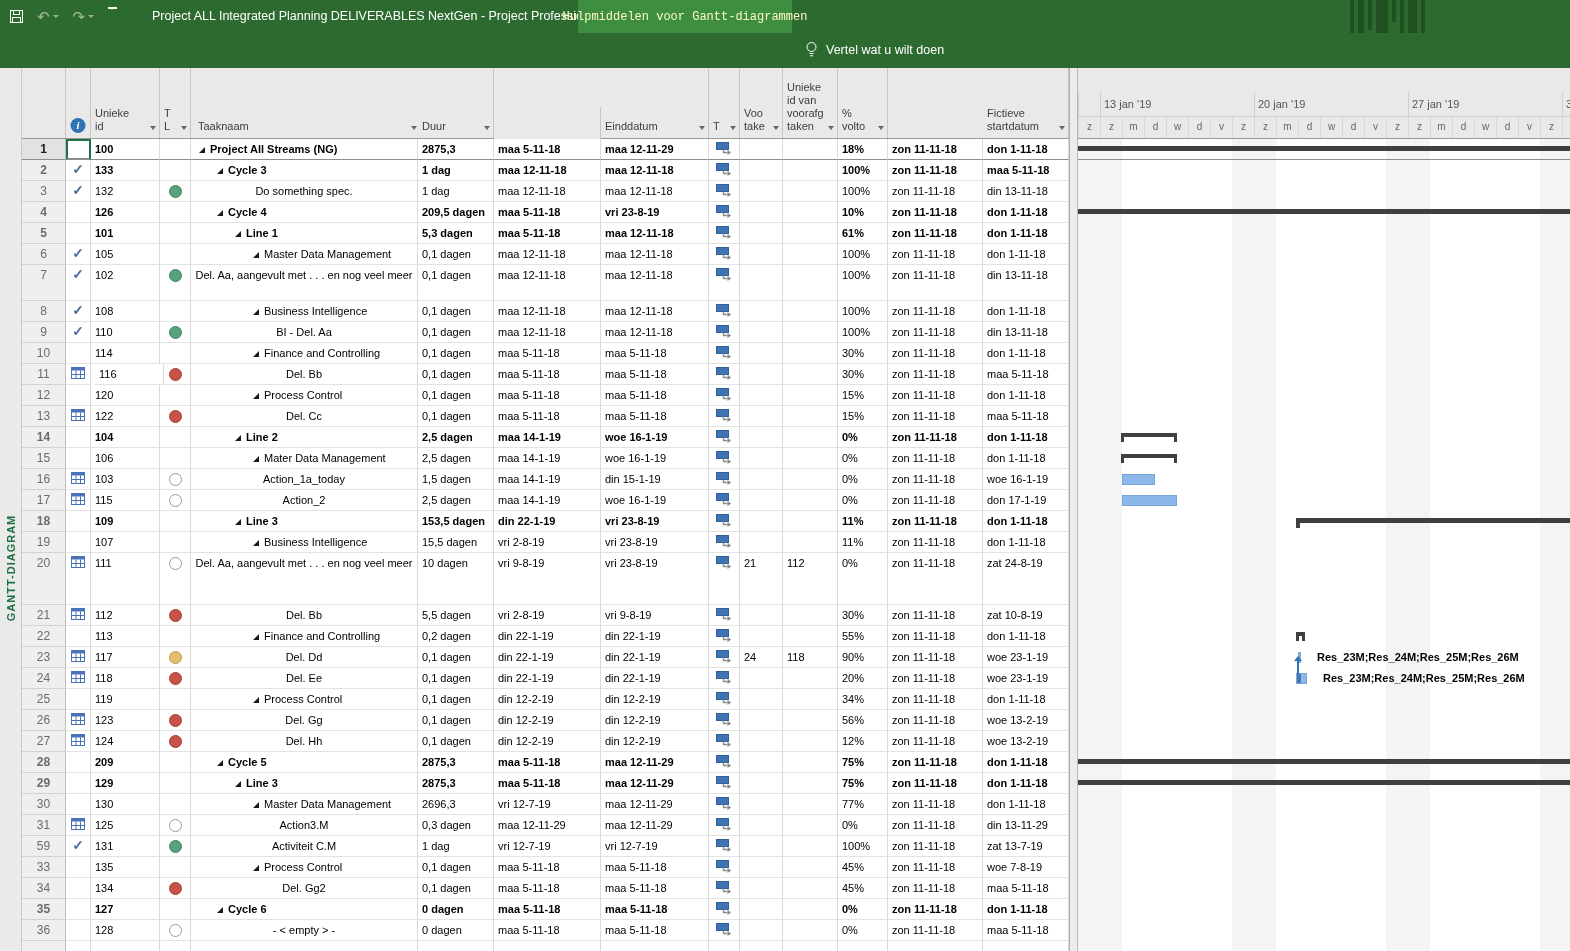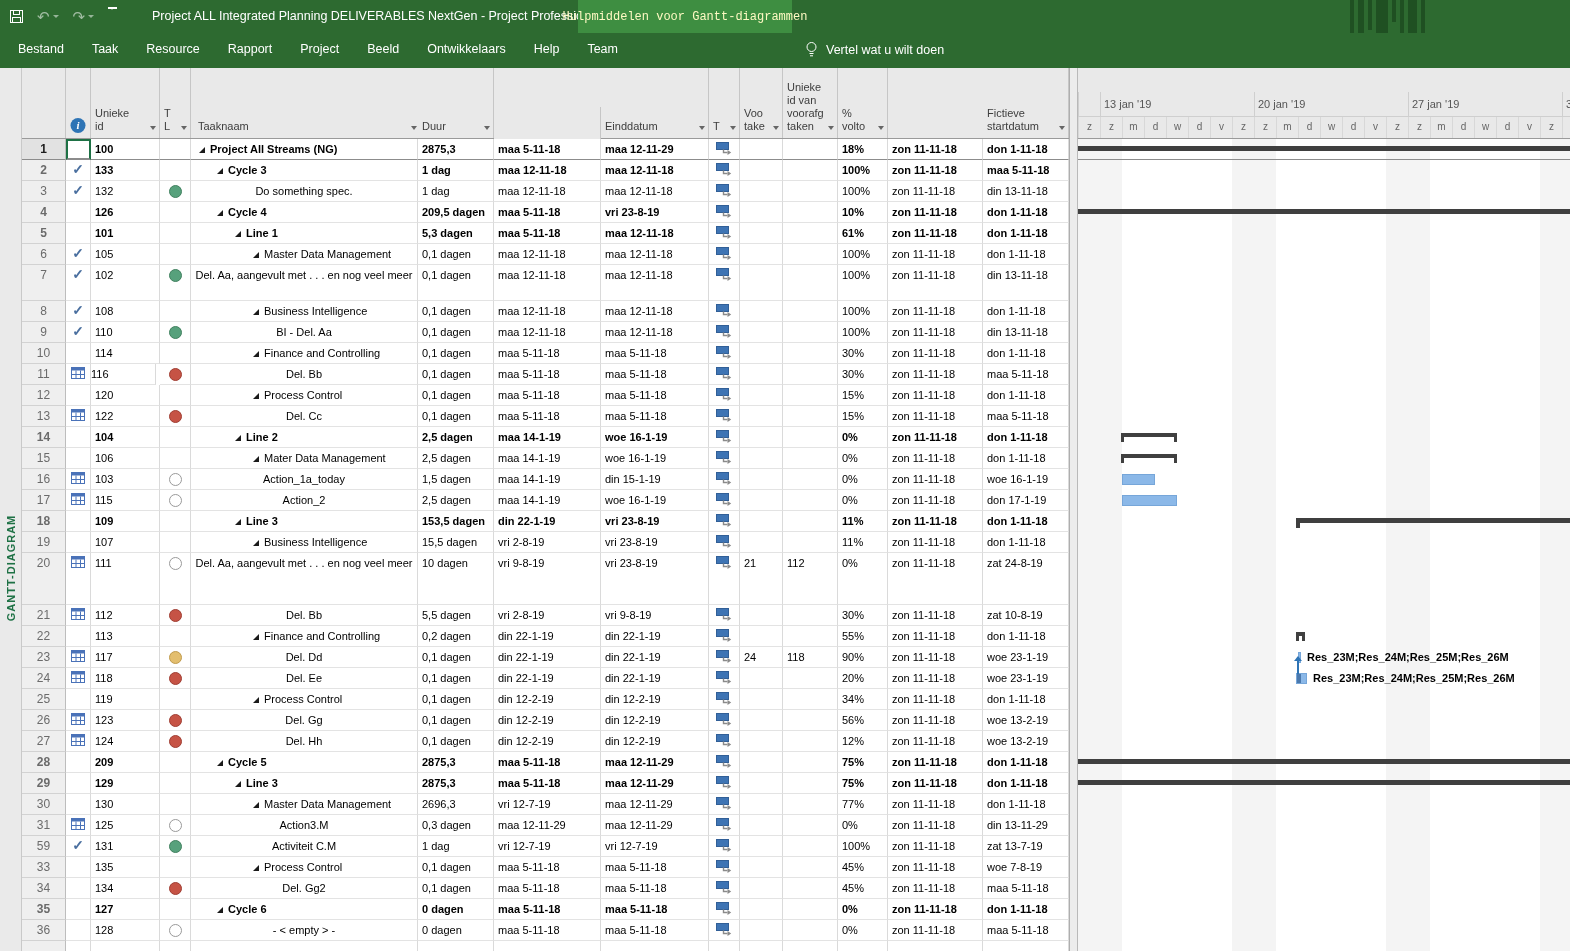--- a/index.html
+++ b/index.html
@@ -65,21 +65,21 @@
   
   #cbody{position:absolute;left:1078px;top:71px;width:492px;height:814px;background:#fff;overflow:hidden;}
   .wband{position:absolute;top:0;bottom:0;background:#f4f4f4;}
   .bar{position:absolute;}
   .bar-summary{height:5px;background:#3f3f3f;}
   .hookL{width:4px;height:10px;background:#3f3f3f;}
   .bar-bracket{height:9px;border-top:4px solid #404040;border-left:3px solid #404040;border-right:3px solid #404040;box-sizing:border-box;}
   .bar-task{height:11px;background:#8BB8E8;border:1px solid #76A6D9;box-sizing:border-box;}
   .bar-prog{position:absolute;left:0;top:0;bottom:0;width:45%;background:#4B79AD;}
   .rowline{height:1px;background:#8c8c8c;}
-  .bar-label{position:absolute;font-size:11px;font-weight:bold;color:#000;white-space:nowrap;line-height:12px;}
+  .bar-label{position:absolute;font-size:11px;font-weight:bold;color:#000;white-space:nowrap;line-height:12px;margin-left:10px;}
   .linkline{position:absolute;width:1.5px;background:#2E74B5;}
   .linkhead{position:absolute;width:0;height:0;border-left:4px solid transparent;border-right:4px solid transparent;border-bottom:5px solid #2E74B5;}
 </style>
 </head>
 <body>
 
 <div id="app" style="--green-dark: #2D6A30; --green-light: #3E8E41; --green-accent: #1E7145;">
 
   <div id="titlebar">
     <div id="qat">
@@ -104,31 +104,20 @@
         <div class="deco-bar" style="left: 18px; width: 4px; height: 30px;"></div>
         <div class="deco-bar" style="left: 26px; width: 12px; height: 62px;"></div>
         <div class="deco-bar" style="left: 42px; width: 4px; height: 22px;"></div>
         <div class="deco-bar" style="left: 50px; width: 4px; height: 62px;"></div>
         <div class="deco-bar" style="left: 58px; width: 9px; height: 46px;"></div>
         <div class="deco-bar" style="left: 71px; width: 4px; height: 62px;"></div>
       </div>
   </div>
 
   <div id="tabsrow">
-    <div id="tabs">
-        <span class="rtab">Bestand</span>
-        <span class="rtab">Taak</span>
-        <span class="rtab">Resource</span>
-        <span class="rtab">Rapport</span>
-        <span class="rtab">Project</span>
-        <span class="rtab">Beeld</span>
-        <span class="rtab">Ontwikkelaars</span>
-        <span class="rtab">Help</span>
-        <span class="rtab">Team</span>
-      </div>
     <div id="tellme">
       <svg width="13" height="17" viewBox="0 0 13 17" fill="none" stroke="#fff">
           <circle cx="6.5" cy="6" r="4.5"></circle>
           <path d="M4.5 12.5 h4 M5 14.8 h3"></path>
         </svg>
       <span>Vertel wat u wilt doen</span>
     </div>
   </div>
 
   <div id="main">
@@ -398,21 +387,21 @@
         </div>
         <div class="trow" style="top: 225px; height: 21px;">
           <div class="cell c-rownum rownum" style="left: 0px; width: 44px;">11</div>
           <div class="cell c-info" style="left: 44px; width: 25px;"><svg width="14" height="12" viewBox="0 0 14 12">
               <rect x="0.5" y="0.5" width="13" height="11" fill="#fff" stroke="#4A72B8"></rect>
               <rect x="0.5" y="0.5" width="13" height="3" fill="#4A72B8"></rect>
               <line x1="5" y1="3.5" x2="5" y2="11.5" stroke="#4A72B8"></line>
               <line x1="9.5" y1="3.5" x2="9.5" y2="11.5" stroke="#4A72B8"></line>
               <line x1="0.5" y1="7.5" x2="13.5" y2="7.5" stroke="#4A72B8"></line>
             </svg></div>
-          <div class="cell c-uid" style="left: 65px; width: 69px;">116</div>
+          <div class="cell c-uid" style="left: 73px; width: 69px;">116</div>
           <div class="cell c-tl c-circ" style="left: 138px; width: 31px;"><span class="circ circ-r"></span></div>
           <div class="cell c-name leaf" style="left: 169px; width: 227px;">Del. Bb</div>
           <div class="cell c-duur" style="left: 396px; width: 76px;">0,1 dagen</div>
           <div class="cell c-begin" style="left: 472px; width: 107px;">maa 5-11-18</div>
           <div class="cell c-eind" style="left: 579px; width: 108px;">maa 5-11-18</div>
           <div class="cell c-tmode" style="left: 687px; width: 31px;"><svg width="16" height="13" viewBox="0 0 16 13">
               <rect x="0.5" y="0.5" width="12" height="7" fill="#3E74B4" stroke="#315F97"></rect>
               <path d="M7.5 7.5 v3 h4" fill="none" stroke="#8a8a8a" stroke-width="1.4"></path>
               <path d="M11.5 8 L15.2 10.5 L11.5 13 Z" fill="#8a8a8a"></path>
             </svg></div>

